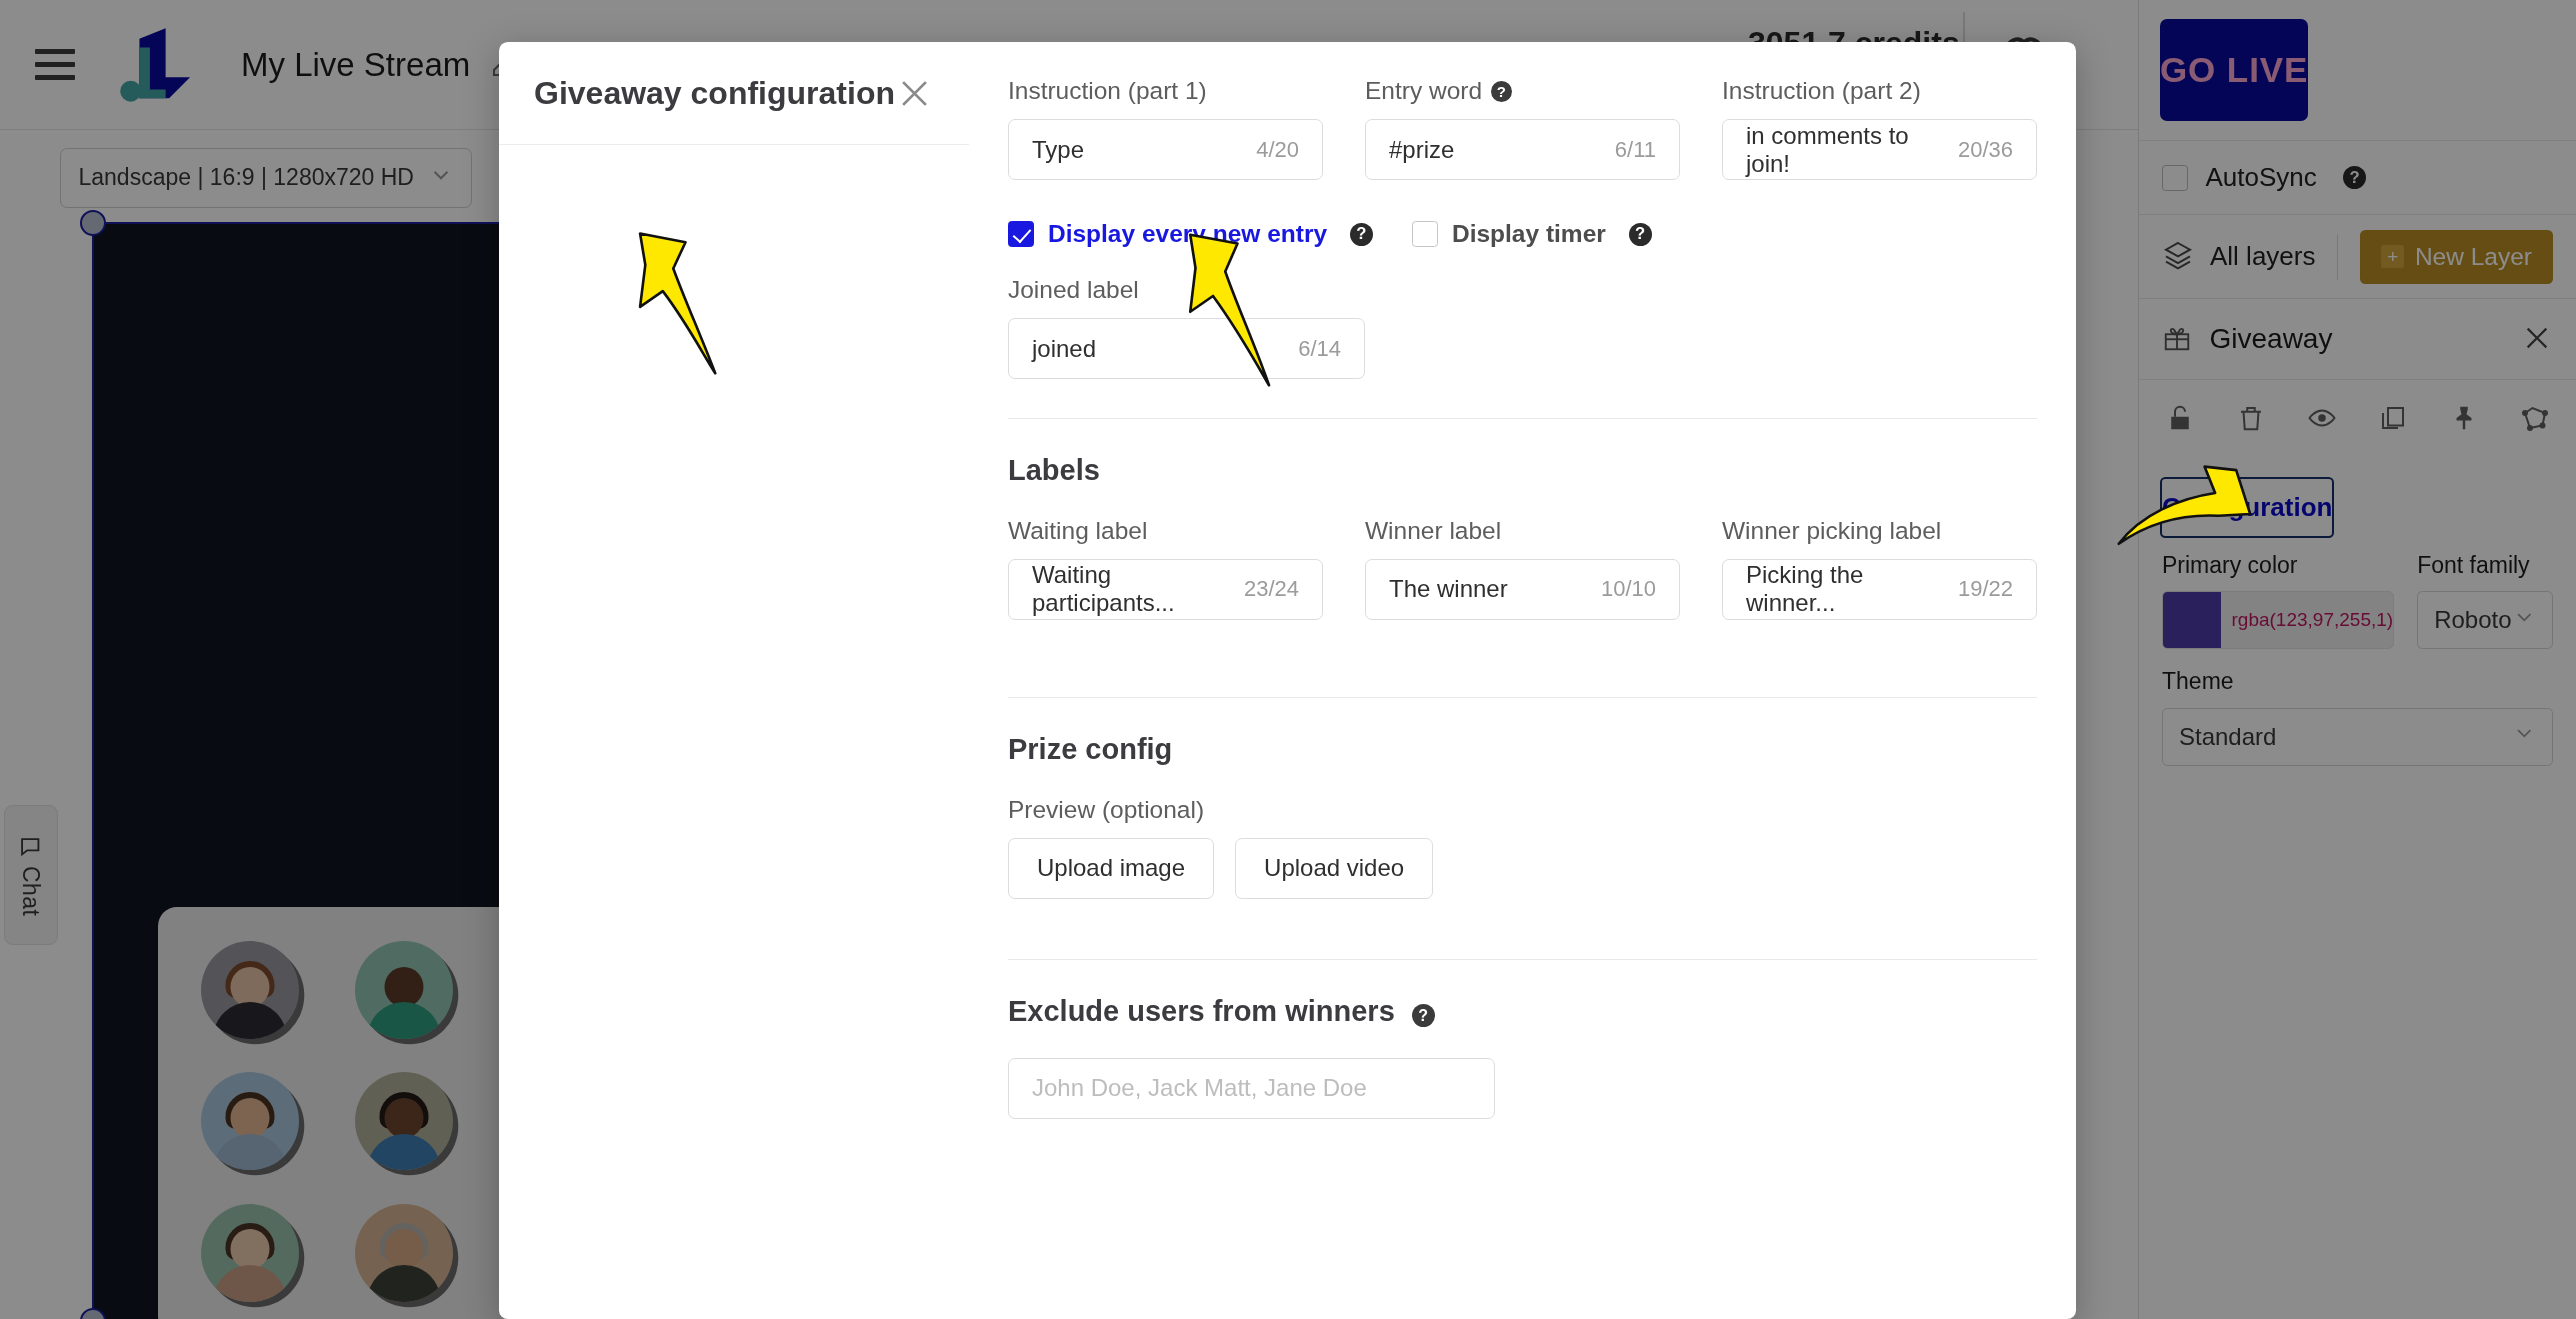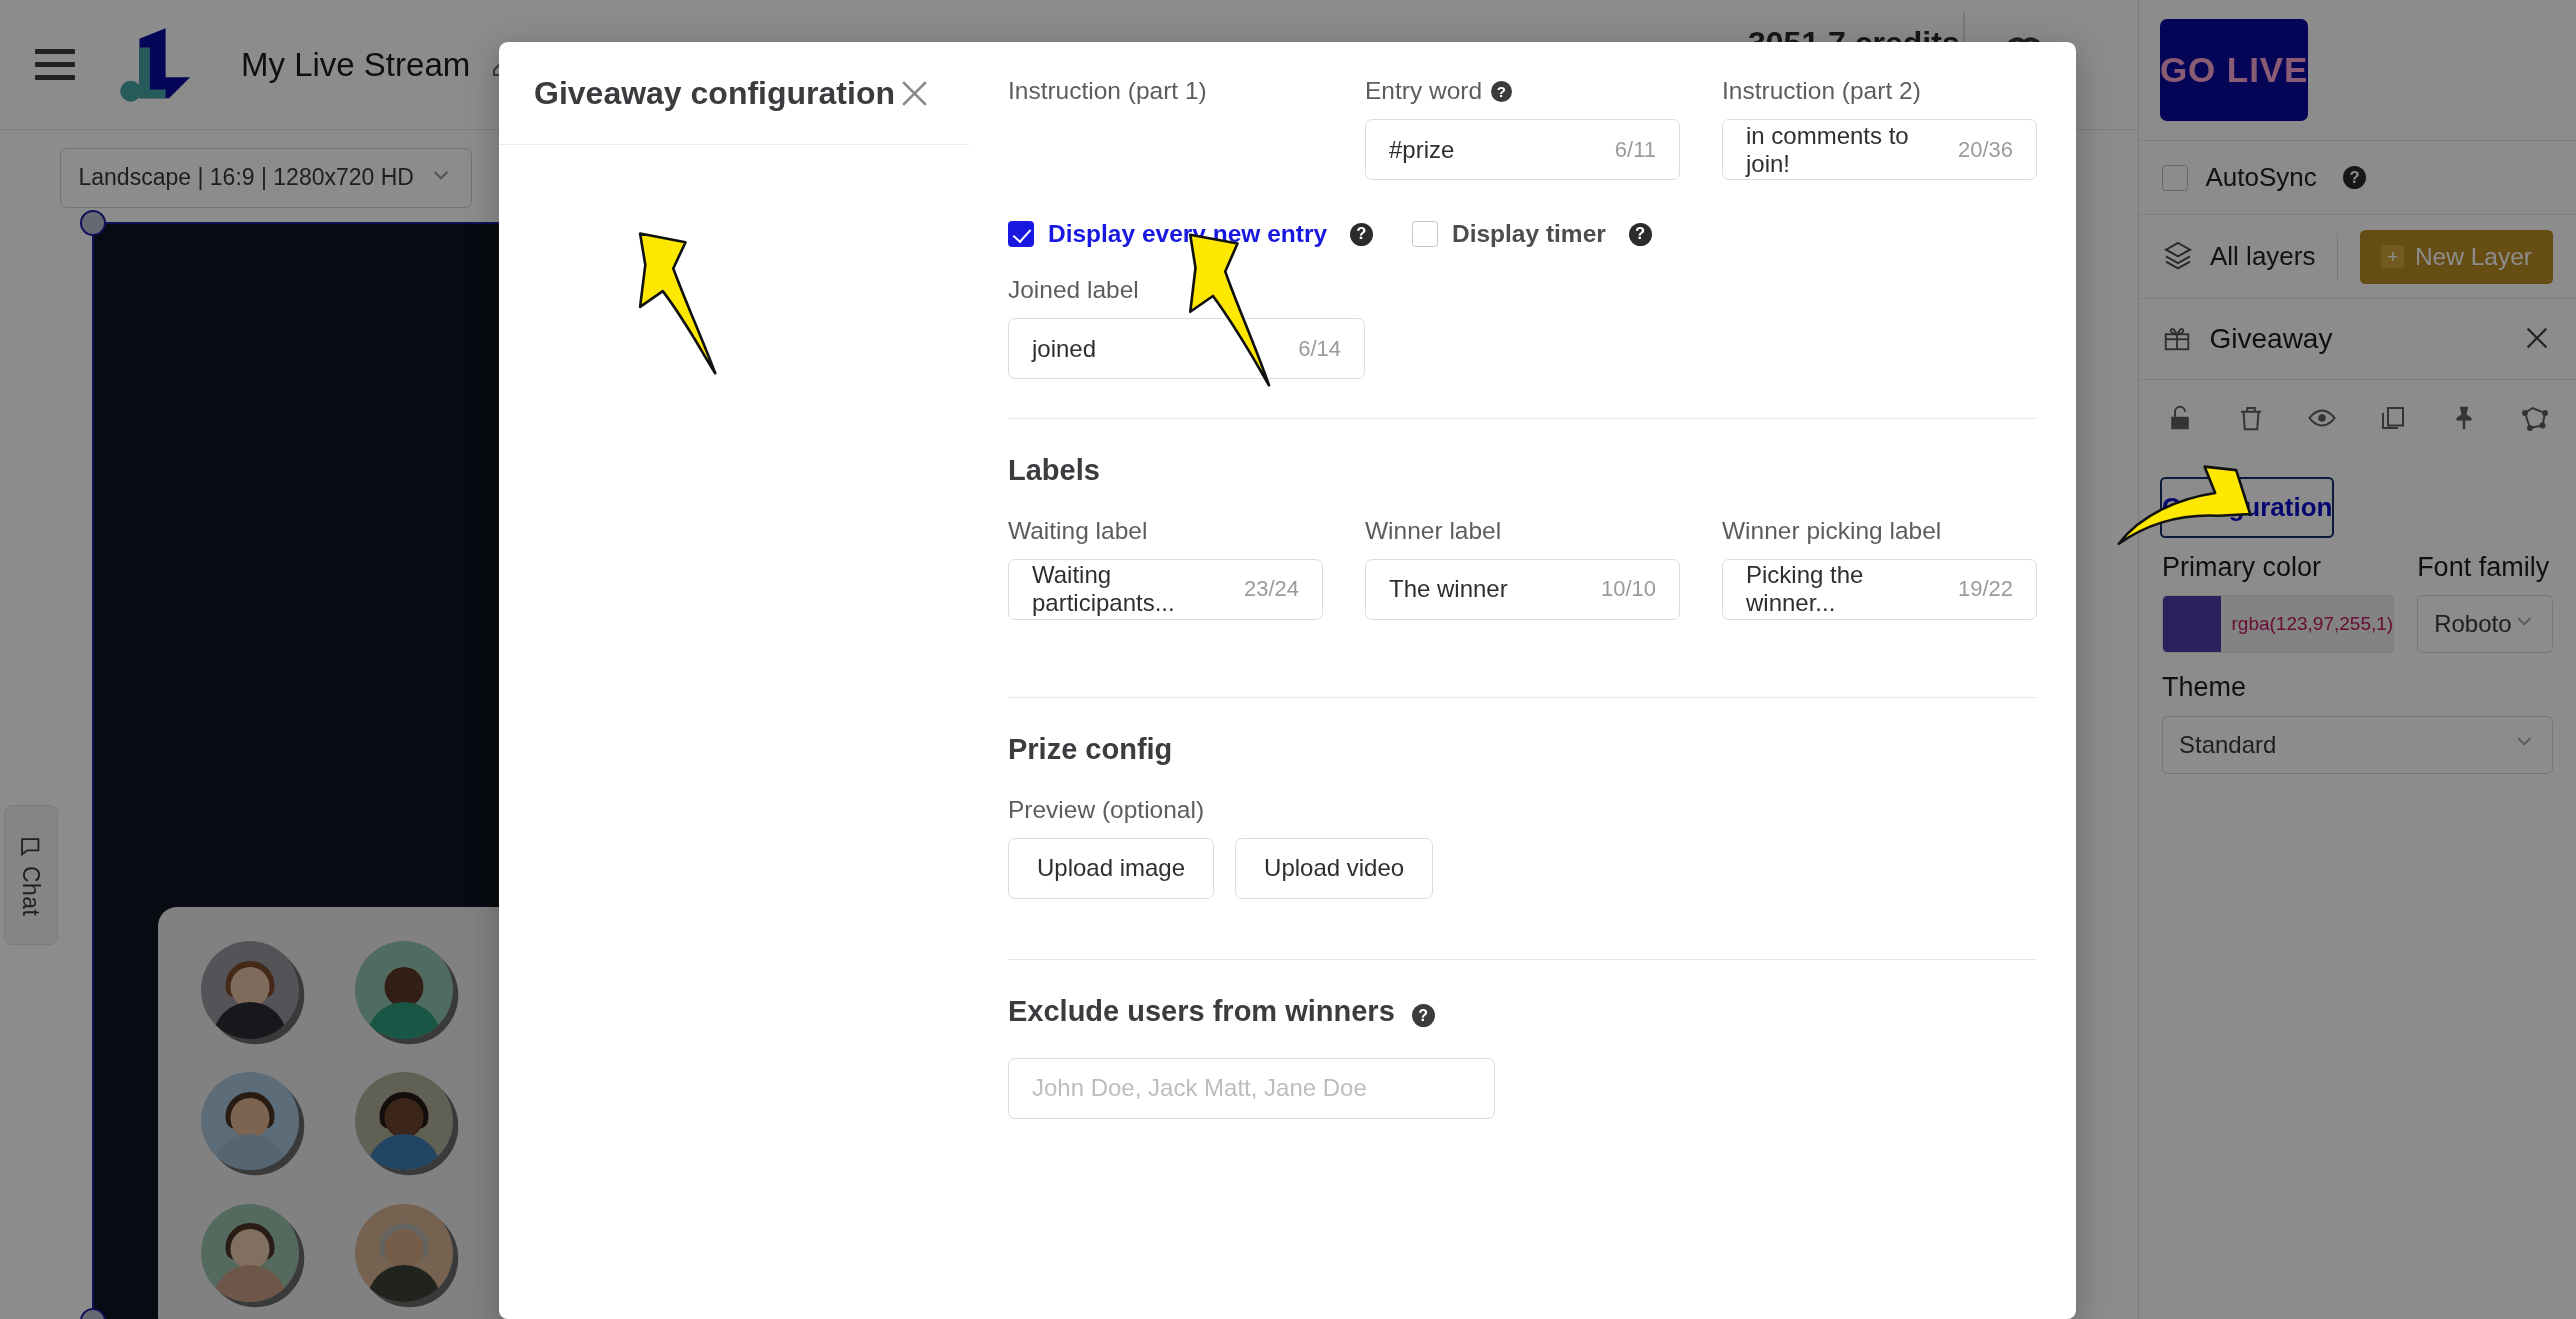--- a/index.html
+++ b/index.html
@@ -179,21 +179,21 @@
     color:#5f5f5f;
   }
   .tool-row svg { width: 30px; height: 30px; }
 
   .config-btn {
     margin: 19px 21px 0 21px; height: 61px;
     border: 2.6px solid #16306b; border-radius: 5.3px; background:#fff;
     color:#0a0acd; font-size: 26px; font-weight: 700;
     display:flex; align-items:center; justify-content:center; cursor:pointer;
   }
-  .field-label { font-size: 27px; color:#1e1e1e; }
+  .field-label { font-size: 23px; color:#1e1e1e; }
   .sb-grid { display:flex; gap: 23px; padding: 0 23px; margin-top: 14px; }
   .sb-col { flex: 1; }
   .color-box {
     margin-top: 12.3px; height: 58px; border-radius: 5.3px; background:#eeeeee;
     display:flex; align-items:center; overflow:hidden; border:0.9px solid #e2e2e2;
   }
   .color-swatch { width: 58px; height: 100%; background:#4e3ca8; flex:none; }
   .color-text { font-size: 19px; color:#be185d; padding-left: 10.5px; }
   .sb-select {
     margin-top: 12.3px; height: 58px; border:0.9px solid #d6d6d6; border-radius:5.3px;
@@ -517,20 +517,24 @@
           <path d="M5 5l14 14M19 5L5 19"></path>
         </svg>
     </div>
   </div>
 
   <div class="modal-body">
 
     <div class="grid3">
       <div>
         <div class="lbl">Instruction (part 1)</div>
+        <div class="inp">
+          <span>Type</span>
+          <span class="count">4/20</span>
+        </div>
       </div>
       <div>
         <div class="lbl">
           <span>Entry word</span>
           <span class="help-dot">?</span>
         </div>
         <div class="inp">
           <span>#prize</span>
           <span class="count">6/11</span>
         </div>

